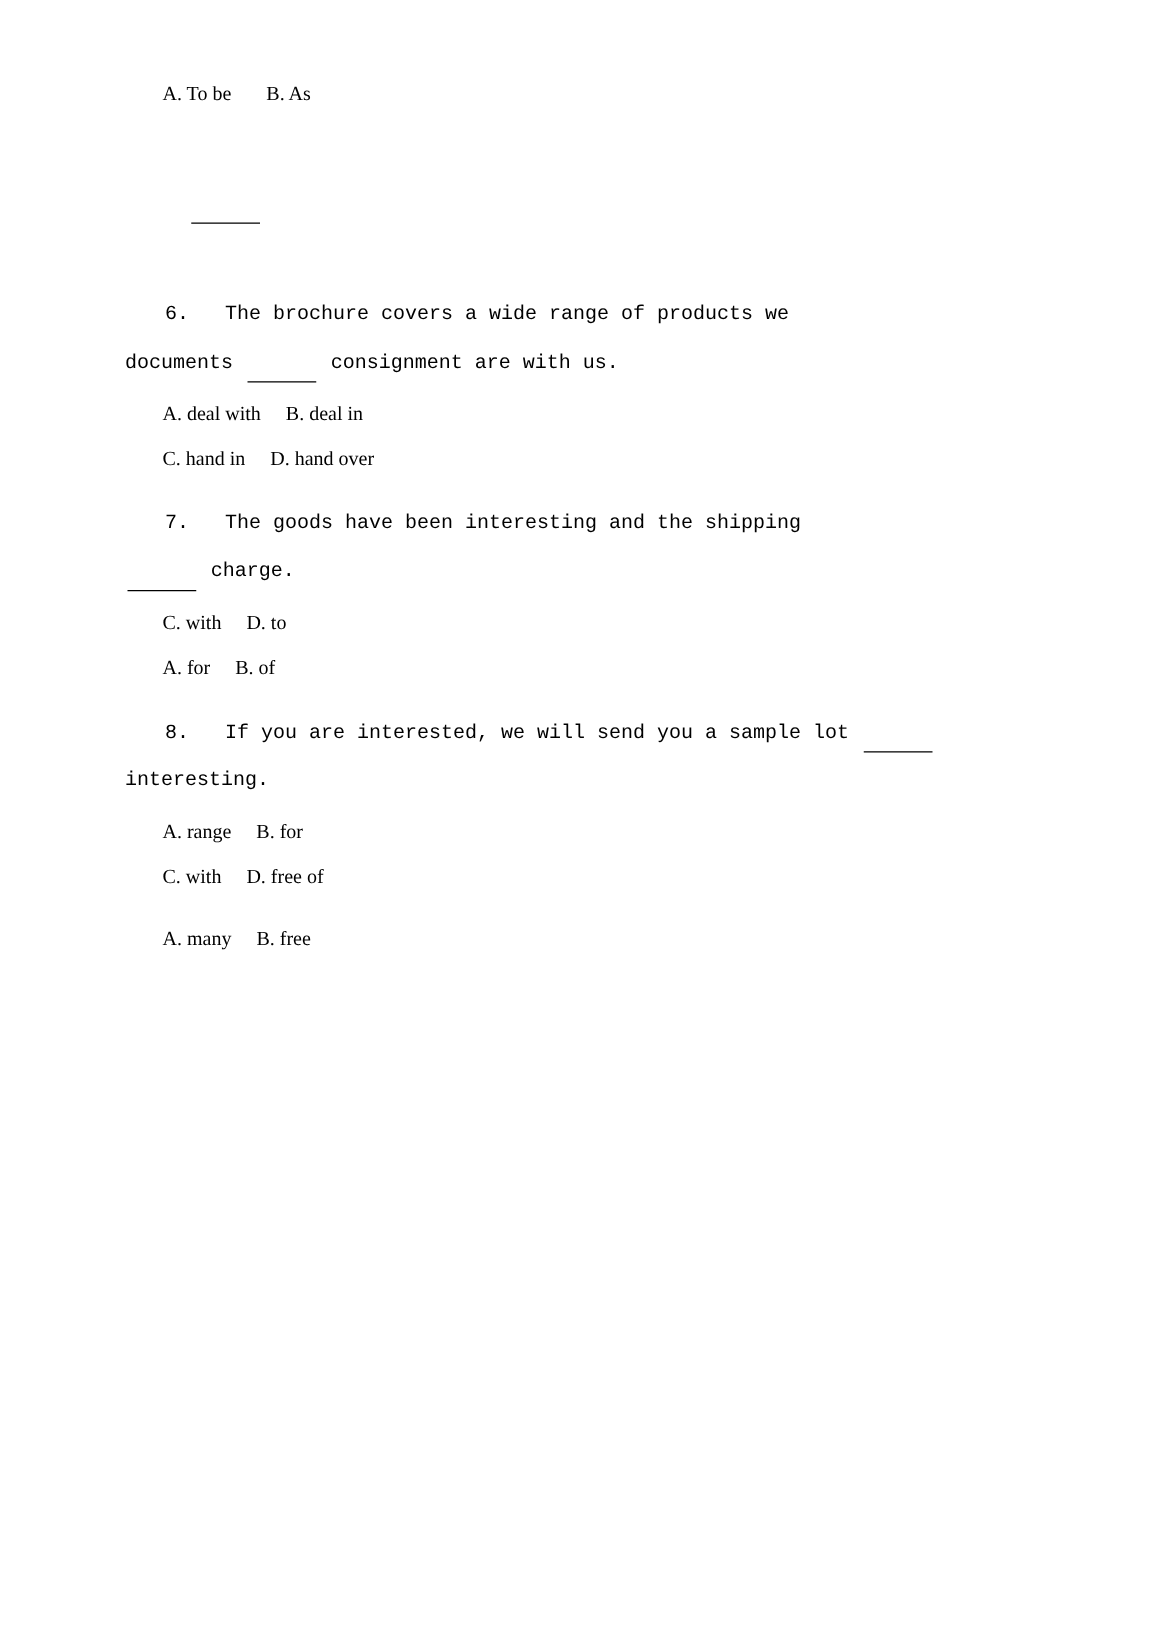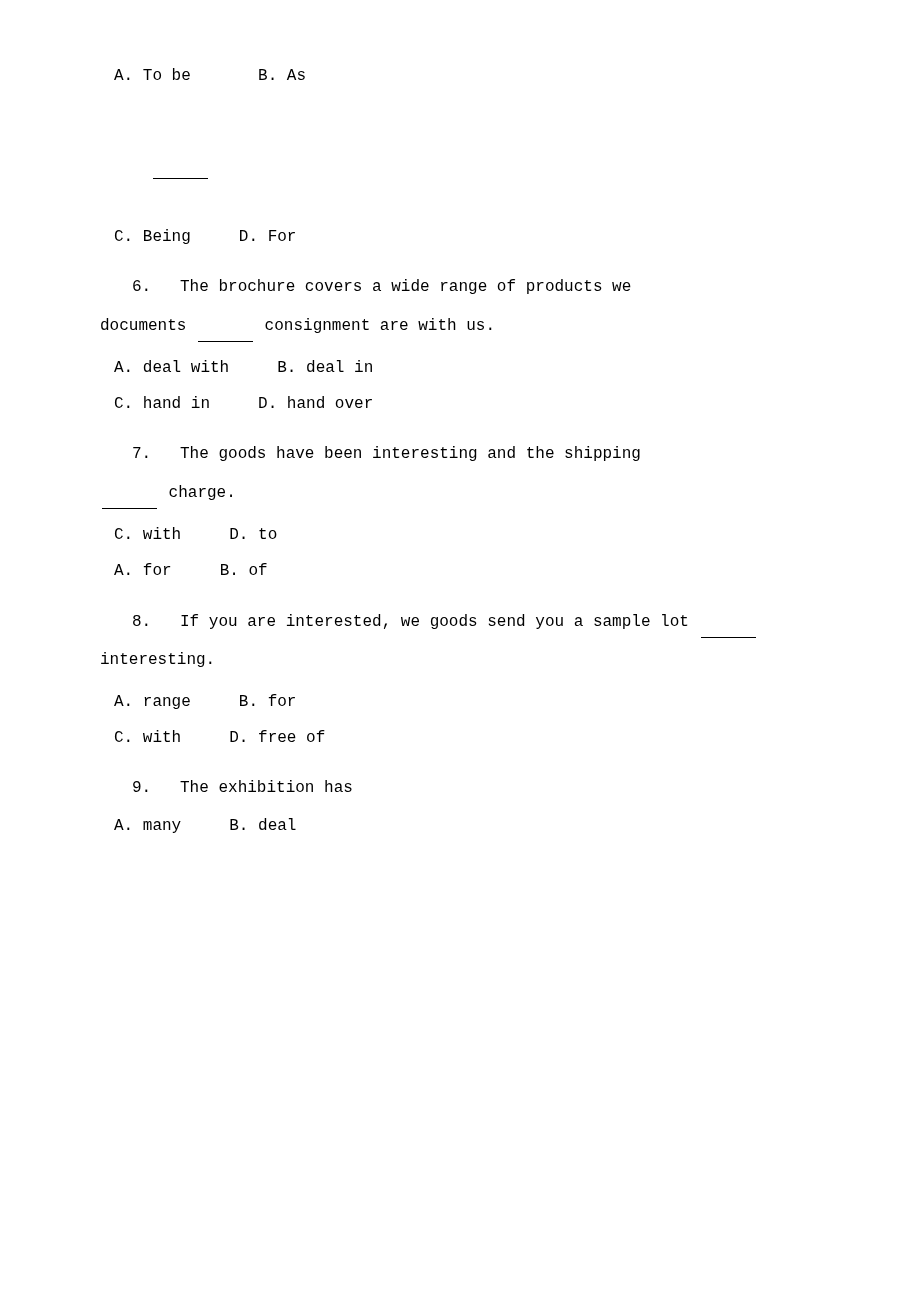--- a/index.html
+++ b/index.html
@@ -28,23 +28,24 @@
       margin-bottom: 6px;
       line-height: 2;
     }
 
     .continuation {
       margin-bottom: 10px;
       line-height: 2;
     }
 
     .options-row {
-      margin-left: 14px;
+      margin-left: 30px;
       margin-bottom: 4px;
       line-height: 2;
+      font-family: Liberation Serif, serif;
     }
 
     .blank {
       display: inline-block;
       width: 55px;
       border-bottom: 1px solid #000;
       vertical-align: bottom;
       margin: 0 2px;
     }
   </style>
@@ -69,25 +70,20 @@
     <span></span>
     &nbsp;
     <span></span>
     <span class="blank">&nbsp;</span>
     <span></span>
   </div>
   <div class="options-row">
     <span></span>
     &nbsp;&nbsp;&nbsp;
     <span></span>
-  </div>
-  <div class="options-row">
-    <span>C. Being</span>
-    &nbsp;&nbsp;&nbsp;
-    <span>D. For</span>
   </div>
 </div>
 
 <div class="question-block">
   <div class="question-text">
     <span>6.</span>
     &nbsp;
     <span>The brochure covers a wide range of products we</span>
   </div>
   <div class="continuation">
@@ -126,43 +122,38 @@
     <span>A. for</span>
     &nbsp;&nbsp;&nbsp;
     <span>B. of</span>
   </div>
 </div>
 
 <div class="question-block">
   <div class="question-text">
     <span>8.</span>
     &nbsp;
-    <span>If you are interested, we goods send you a sample lot</span>
+    <span>If you are interested, we will send you a sample lot</span>
     <span class="blank">&nbsp;</span>
     <span></span>
   </div>
   <div class="continuation">
     interesting.
   </div>
   <div class="options-row">
     <span>A. range</span>
     &nbsp;&nbsp;&nbsp;
     <span>B. for</span>
   </div>
   <div class="options-row">
     <span>C. with</span>
     &nbsp;&nbsp;&nbsp;
     <span>D. free of</span>
   </div>
 </div>
 
 <div class="question-block">
-  <div class="question-text">
-    <span>9.</span>
-    &nbsp;
-    <span>The exhibition has</span>
-  </div>
   <div class="options-row">
     <span>A. many</span>
     &nbsp;&nbsp;&nbsp;
-    <span>B. deal</span>
+    <span>B. free</span>
   </div>
 </div>
 
 </body></html>

